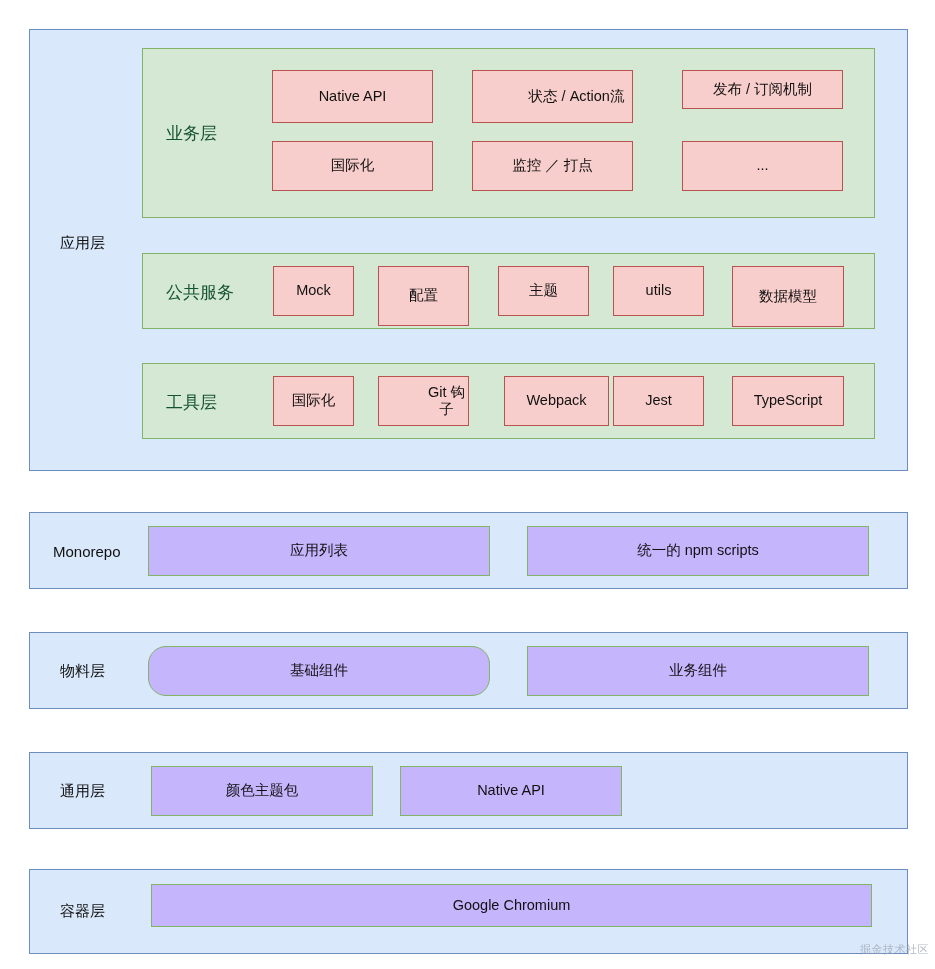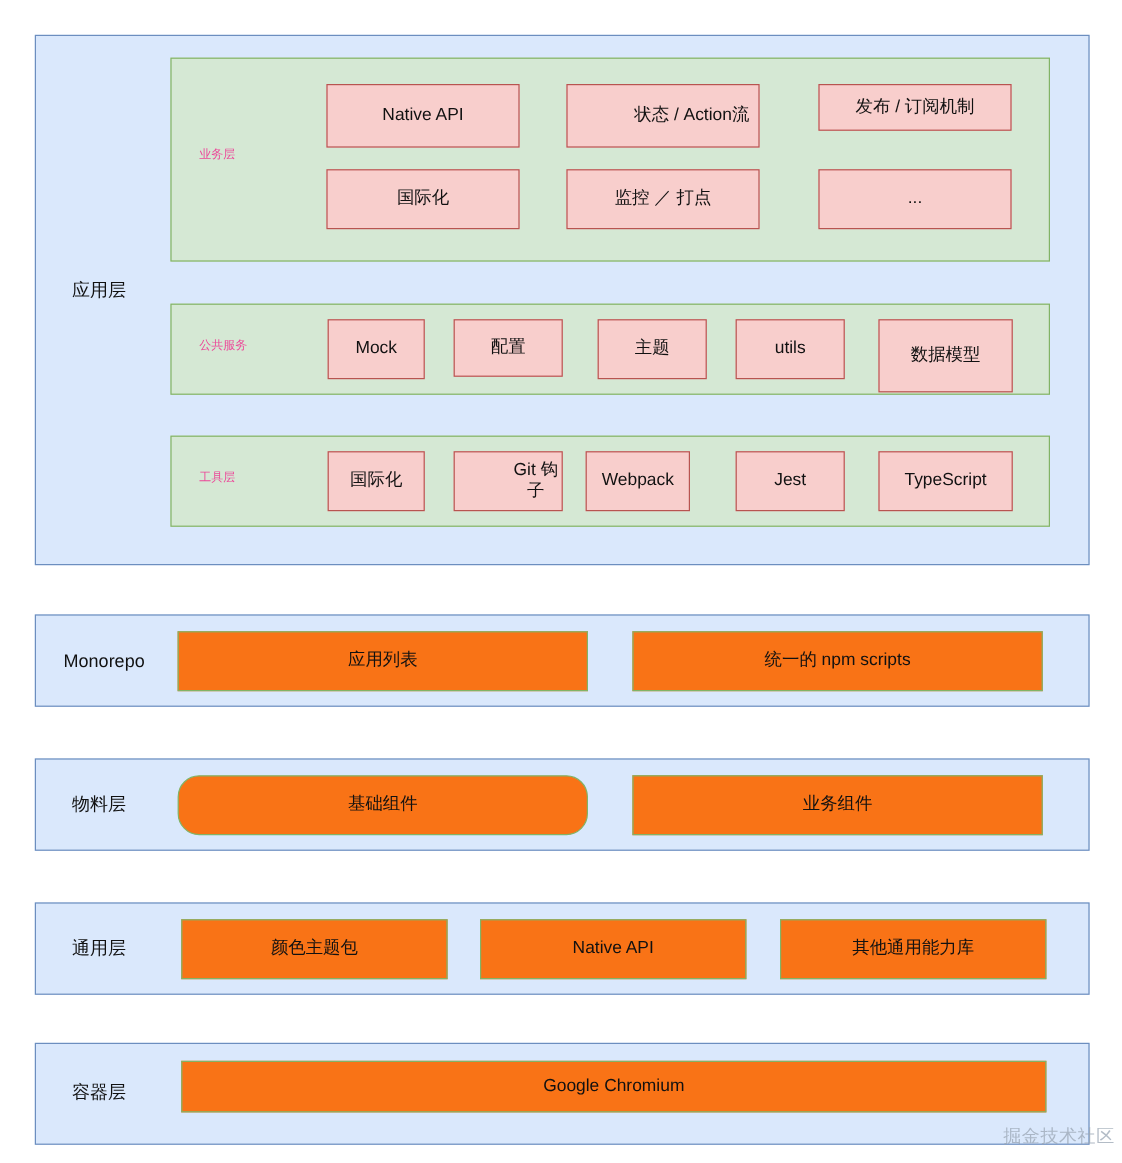--- a/index.html
+++ b/index.html
@@ -43,22 +43,22 @@
   
   .group {
     position: absolute;
     background: #d5e8d4;
     border: 1px solid #82b366;
     box-sizing: border-box;
   }
 
   .group-label {
     position: absolute;
-    font-size: 10px;
-    color: #ec4899;
+    font-size: 17px;
+    color: #14532d;
     white-space: nowrap;
     line-height: 1;
   }
 
   
   .chip {
     position: absolute;
     background: #f8cecc;
     border: 1px solid #b85450;
     box-sizing: border-box;
@@ -67,36 +67,36 @@
     justify-content: center;
     font-size: 14.5px;
     color: #111111;
     text-align: center;
     line-height: 1.2;
   }
 
   
   .gchip {
     position: absolute;
-    background: #f97316;
+    background: #c4b5fd;
     border: 1px solid #82b366;
     box-sizing: border-box;
     display: flex;
     align-items: center;
     justify-content: center;
     font-size: 14.5px;
     color: #111111;
     line-height: 1.2;
   }
 
   .watermark {
     position: absolute;
     right: 6px;
     bottom: 12px;
-    font-size: 15px;
+    font-size: 11px;
     color: #9aa6b4;
     opacity: 0.75;
     letter-spacing: 0.5px;
     white-space: nowrap;
   }
 </style>
 </head>
 <body>
 
 <div class="canvas">
@@ -113,52 +113,51 @@
   <div class="chip" style="left:682px; top:70px; width:161px; height:39px;">发布 / 订阅机制</div>
 
   <div class="chip" style="left:272px; top:141px; width:161px; height:50px;">国际化</div>
   <div class="chip" style="left:472px; top:141px; width:161px; height:50px;">监控 ／ 打点</div>
   <div class="chip" style="left:682px; top:141px; width:161px; height:50px;">...</div>
 
   <div class="group" style="left:142px; top:253px; width:733px; height:76px;"></div>
   <div class="group-label" style="left:166px; top:284px;">公共服务</div>
 
   <div class="chip" style="left:273px; top:266px; width:81px; height:50px;">Mock</div>
-  <div class="chip" style="left:378px; top:266px; width:91px; height:48px;">配置</div>
+  <div class="chip" style="left:378px; top:266px; width:91px; height:60px;">配置</div>
   <div class="chip" style="left:613px; top:266px; width:91px; height:50px;">utils</div>
   <div class="chip" style="left:498px; top:266px; width:91px; height:50px;">主题</div>
   <div class="chip" style="left:732px; top:266px; width:112px; height:61px;">数据模型</div>
 
   <div class="group" style="left:142px; top:363px; width:733px; height:76px;"></div>
   <div class="group-label" style="left:166px; top:394px;">工具层</div>
 
   <div class="chip" style="left:273px; top:376px; width:81px; height:50px;">国际化</div>
   <div class="chip" style="left:378px; top:376px; width:91px; height:50px;padding-left:46px;">Git 钩子</div>
-  <div class="chip" style="left:488px; top:376px; width:87px; height:50px;">Webpack</div>
+  <div class="chip" style="left:504px; top:376px; width:105px; height:50px;">Webpack</div>
   <div class="chip" style="left:732px; top:376px; width:112px; height:50px;">TypeScript</div>
   <div class="chip" style="left:613px; top:376px; width:91px; height:50px;">Jest</div>
 
   <div class="band" style="left:29px; top:512px; width:879px; height:77px;"></div>
   <div class="band-label" style="left:53px; top:544px;">Monorepo</div>
 
   <div class="gchip" style="left:148px; top:526px; width:342px; height:50px;">应用列表</div>
   <div class="gchip" style="left:527px; top:526px; width:342px; height:50px;">统一的 npm scripts</div>
 
   <div class="band" style="left:29px; top:632px; width:879px; height:77px;"></div>
   <div class="band-label" style="left:60px; top:663px;">物料层</div>
 
   <div class="gchip" style="left:148px; top:646px; width:342px; height:50px;border-radius:18px;">基础组件</div>
   <div class="gchip" style="left:527px; top:646px; width:342px; height:50px;">业务组件</div>
 
   <div class="band" style="left:29px; top:752px; width:879px; height:77px;"></div>
   <div class="band-label" style="left:60px; top:783px;">通用层</div>
 
   <div class="gchip" style="left:151px; top:766px; width:222px; height:50px;">颜色主题包</div>
   <div class="gchip" style="left:400px; top:766px; width:222px; height:50px;">Native API</div>
-  <div class="gchip" style="left:650px; top:766px; width:222px; height:50px;">其他通用能力库</div>
 
   <div class="band" style="left:29px; top:869px; width:879px; height:85px;"></div>
   <div class="band-label" style="left:60px; top:903px;">容器层</div>
 
   <div class="gchip" style="left:151px; top:884px; width:721px; height:43px;">Google Chromium</div>
 
   <div class="watermark">掘金技术社区</div>
 
 </div>
 

